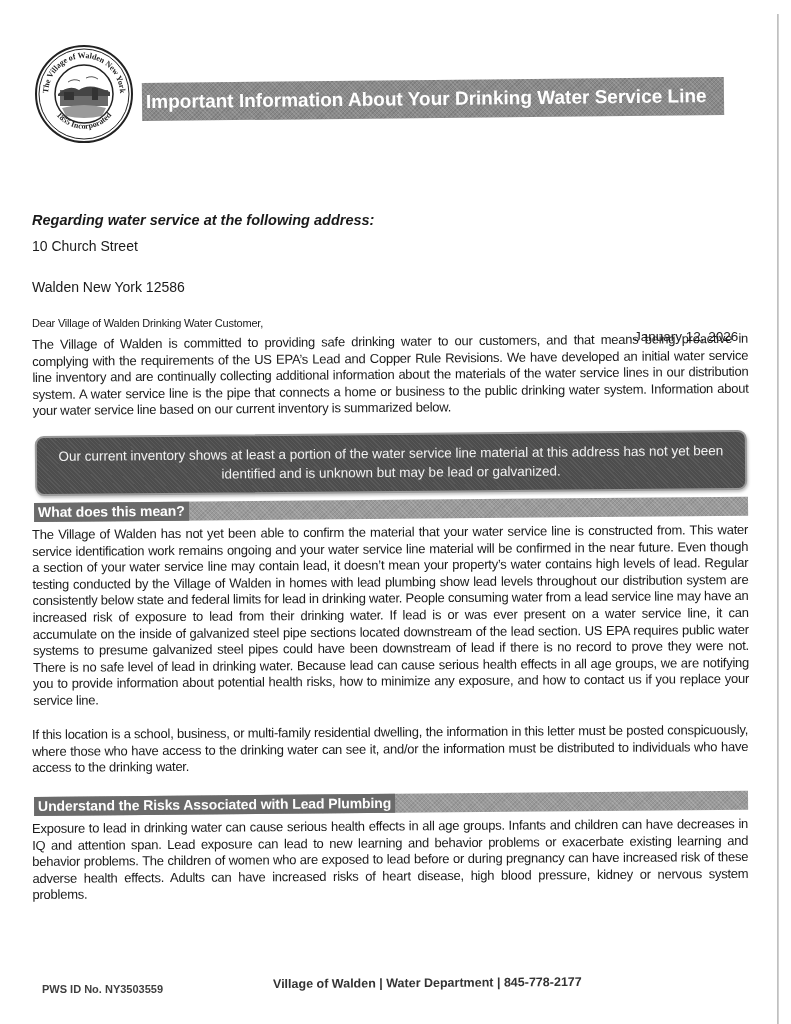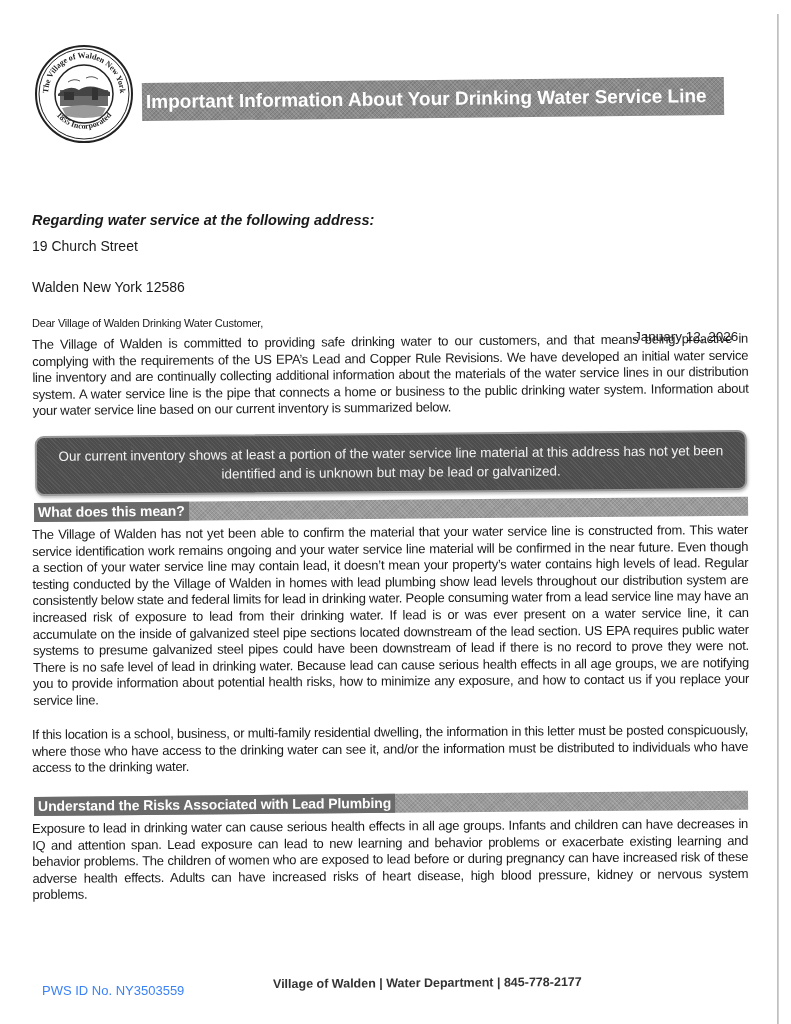--- a/index.html
+++ b/index.html
@@ -61,21 +61,21 @@
       background: #6a6a6a; color: #ffffff; font-weight: bold; font-size: 14px;
       padding: 0 4px; letter-spacing: -0.1px;
     }
     .bar-what { top: 503px; }
     .bar-risks { top: 797px; }
     .p-what { top: 527px; transform: rotate(-0.4deg); transform-origin: left top; }
     .p-posted { top: 727px; transform: rotate(-0.4deg); transform-origin: left top; }
     .p-risks { top: 821px; transform: rotate(-0.4deg); transform-origin: left top; }
     .footer-pws {
       position: absolute; left: 42px; top: 983px;
-      font-size: 13px; font-weight: normal; color: #3b82f6;
+      font-size: 11px; font-weight: bold; color: #404040;
     }
     .footer-contact {
       position: absolute; left: 273px; top: 976px;
       font-size: 12.5px; font-weight: bold; color: #333;
       transform: rotate(-0.4deg);
     }
   </style>
 </head>
 <body>
 
@@ -104,21 +104,21 @@
     <path d="M 34 38 Q 40 34 46 37" stroke="#555" fill="none" stroke-width="1"></path>
     <path d="M 52 34 Q 58 31 64 35" stroke="#555" fill="none" stroke-width="1"></path>
   </g>
 </svg>
 
 <div class="title-banner">
   <span>Important Information About Your Drinking Water Service Line</span>
 </div>
 
 <div class="regarding">Regarding water service at the following address:</div>
-<div class="addr1">19 Church Street</div>
+<div class="addr1">10 Church Street</div>
 <div class="addr2">Walden New York 12586</div>
 
 <div class="date">January 12, 2026</div>
 <div class="salutation">Dear Village of Walden Drinking Water Customer,</div>
 <div class="para p-intro">The Village of Walden is committed to providing safe drinking water to our customers, and that means being proactive in complying with the requirements of the US EPA’s Lead and Copper Rule Revisions. We have developed an initial water service line inventory and are continually collecting additional information about the materials of the water service lines in our distribution system. A water service line is the pipe that connects a home or business to the public drinking water system. Information about your water service line based on our current inventory is summarized below.</div>
 
 <div class="notice-box">
   <span>Our current inventory shows at least a portion of the water service line material at this address has not yet been identified and is unknown but may be lead or galvanized.</span>
 </div>
 

